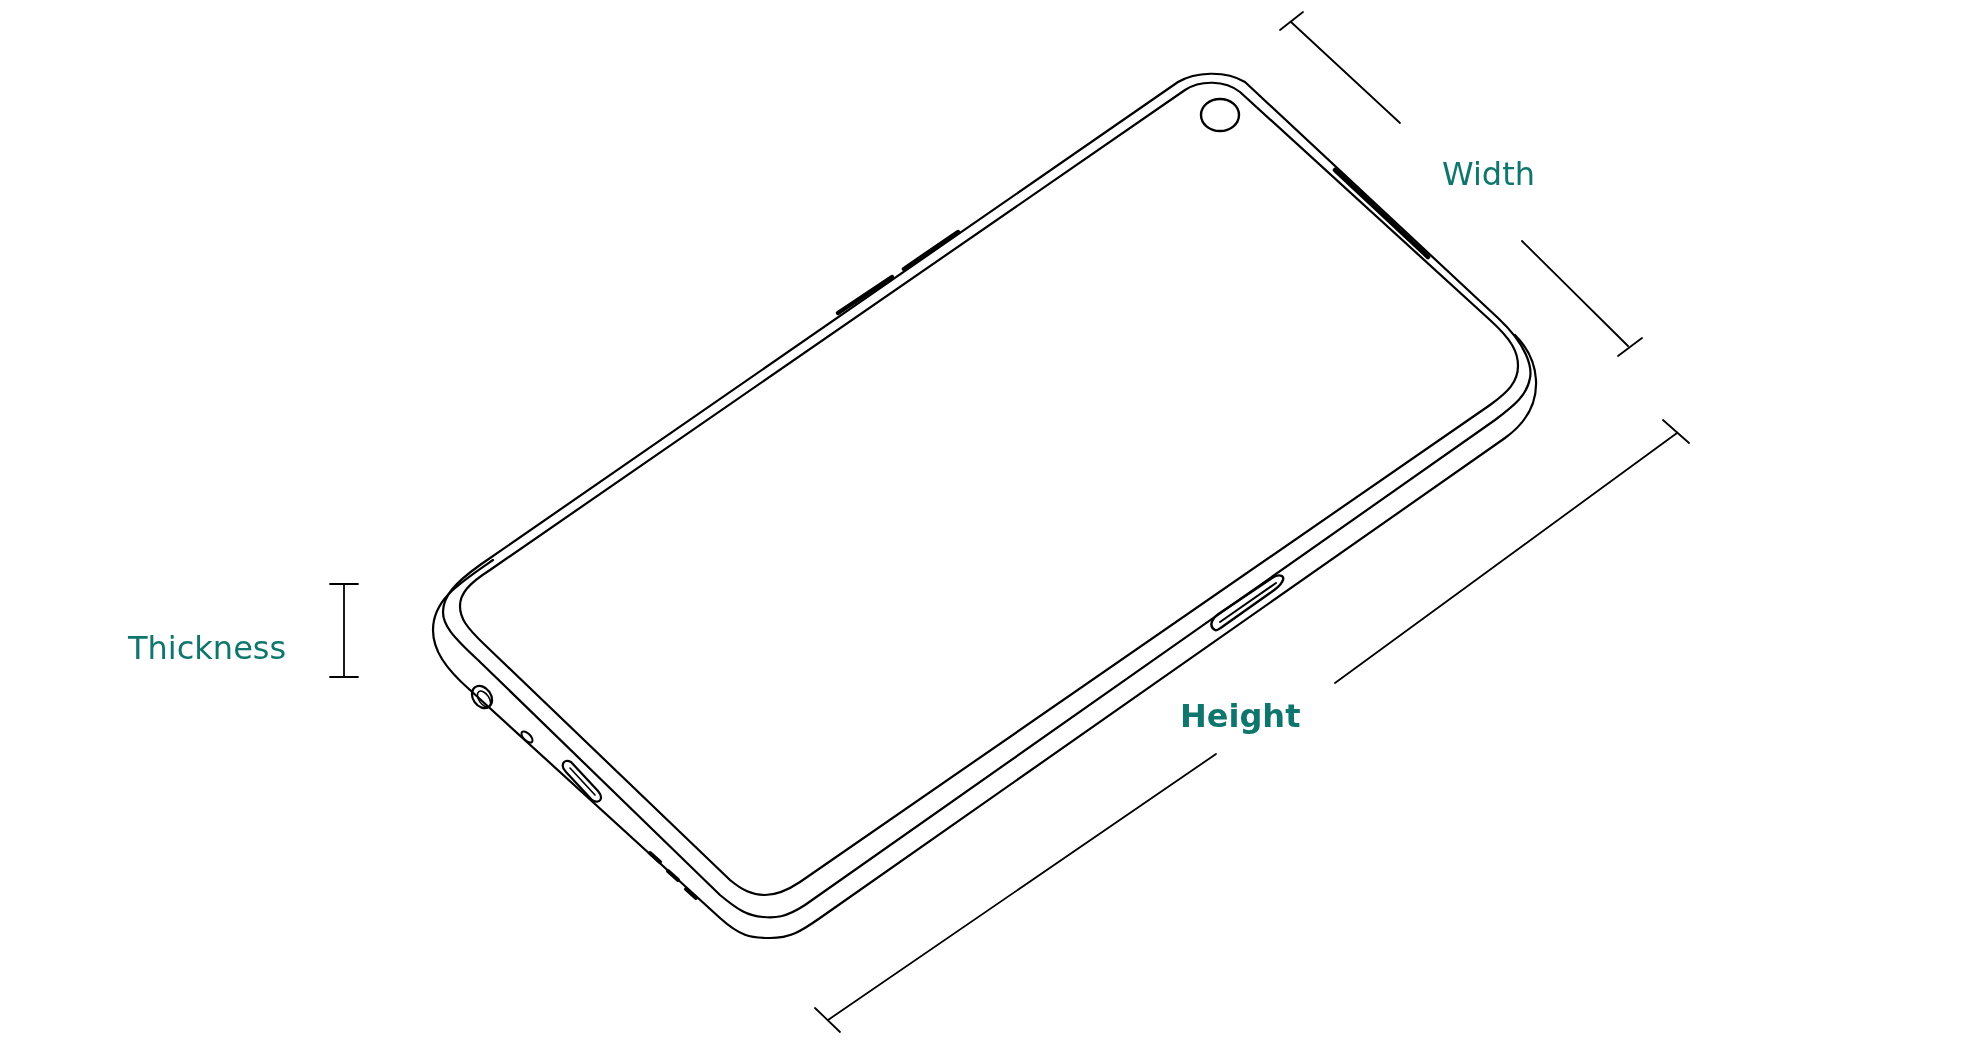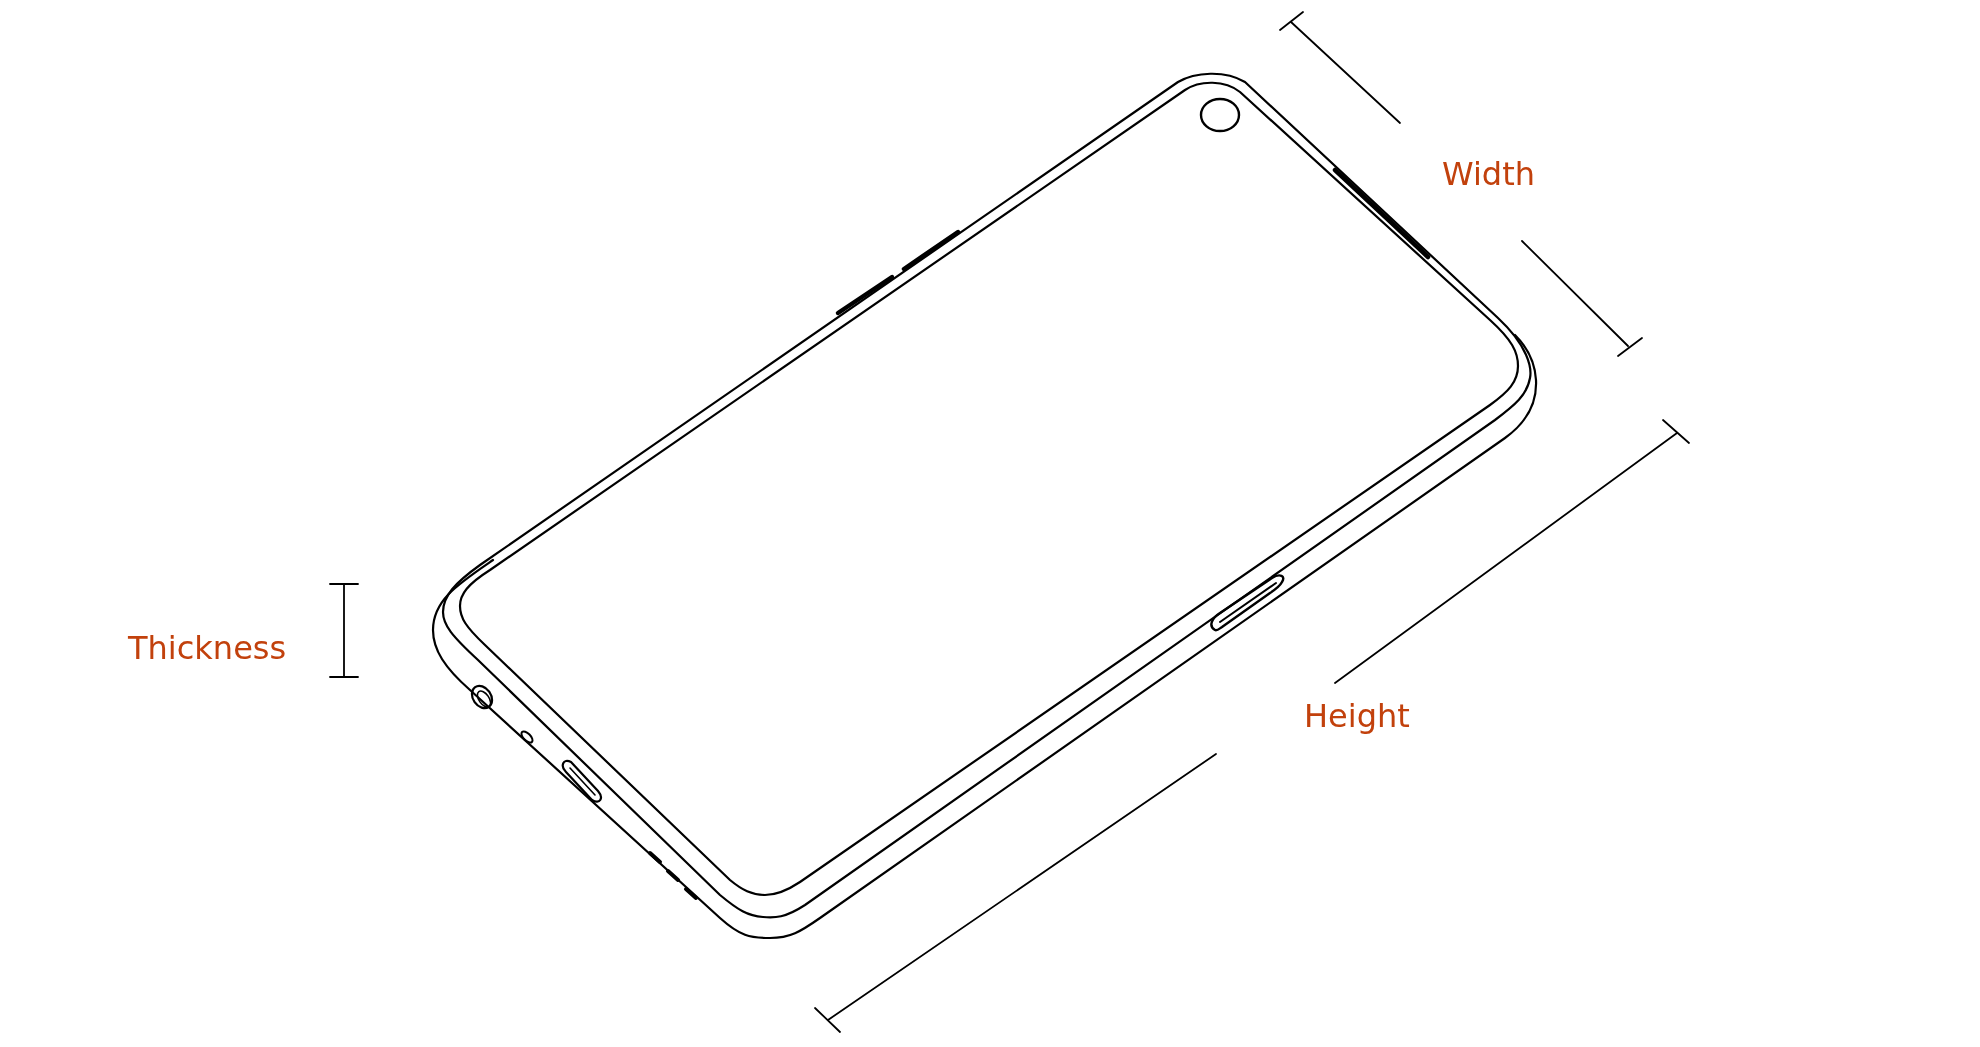--- a/index.html
+++ b/index.html
@@ -2,21 +2,21 @@
 <html><head>
 <meta charset="utf-8">
 <style>
   html, body { margin: 0; padding: 0; background: #ffffff; }
   body { width: 1980px; height: 1047px; position: relative; overflow: hidden; }
   #canvas { position: absolute; left: 0; top: 0; width: 1980px; height: 1047px; }
   .lbl {
     position: absolute;
     font-family: "DejaVu Sans", "Liberation Sans", sans-serif;
     font-size: 32px;
-    color: #c2410c;
+    color: #0f766e;
     line-height: 1;
     white-space: nowrap;
   }
   svg path, svg line, svg ellipse { vector-effect: non-scaling-stroke; }
 </style>
 </head>
 <body>
 
 <svg id="canvas" xmlns="http://www.w3.org/2000/svg" width="1980" height="1047" viewBox="0 0 1980 1047">
   <g fill="none" stroke="#000" stroke-linecap="round" stroke-linejoin="round">
@@ -97,14 +97,14 @@
 
     <g stroke-width="1.8">
       <line x1="344" y1="584" x2="344" y2="677"></line>
       <line x1="330" y1="584" x2="358" y2="584"></line>
       <line x1="330" y1="677" x2="358" y2="677"></line>
     </g>
   </g>
 </svg>
 
 <div class="lbl" style="left:1442px; top:158px;">Width</div>
-<div class="lbl" style="left:1304px; top:700px;">Height</div>
+<div class="lbl" style="left:1180px; top:700px;font-weight:bold;">Height</div>
 <div class="lbl" style="left:128px; top:632px;">Thickness</div>
 
 </body></html>

